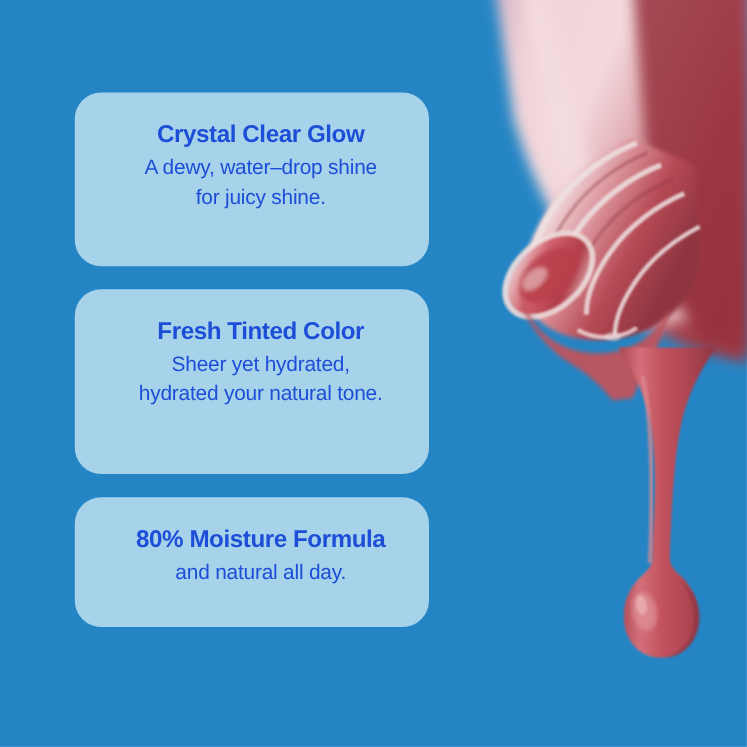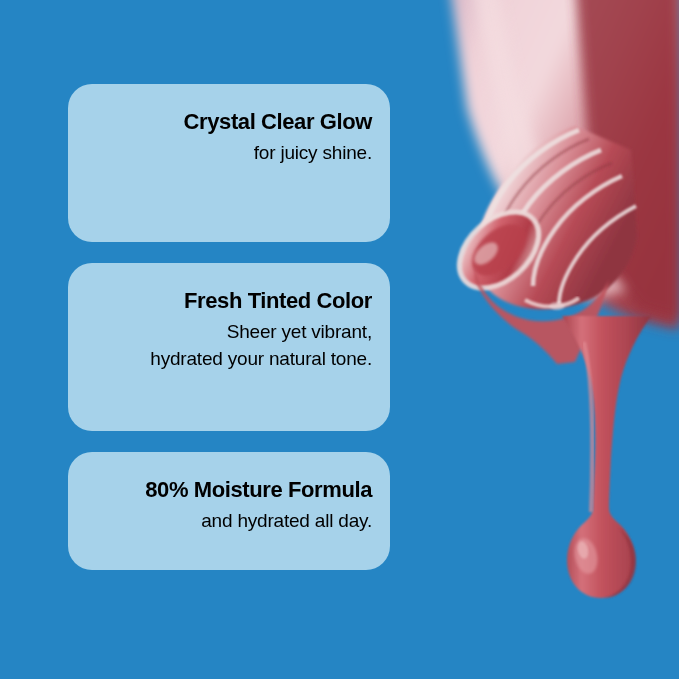--- a/index.html
+++ b/index.html
@@ -32,22 +32,22 @@
     position: absolute;
     left: 68px;
     top: 84px;
     width: 322px;
   }
   .card {
     background: #a6d2ea;
     border-radius: 24px;
     box-sizing: border-box;
     padding: 26px 18px 24px 34px;
-    text-align: right;
-    color: #000000;
+    text-align: center;
+    color: #1d4ed8;
   }
   .card + .card { margin-top: 21px; }
   .card-1 { height: 158px; }
   .card-2 { height: 168px; }
   .card-3 { height: 118px; }
 
   .card-title {
     font-size: 22px;
     font-weight: 700;
     letter-spacing: -0.4px;
@@ -193,33 +193,34 @@
       <path d="M 240 528 C 252 538 258 550 257 564 C 256 582 244 596 226 598
                C 244 592 252 578 252 562 C 252 548 247 537 240 528 Z" fill="#8c303c" opacity="0.6" filter="url(#soft1)"></path>
     </svg>
   </div>
 
   <div id="cards">
 
     <div class="card card-1">
       <p class="card-title">Crystal Clear Glow</p>
       <p class="card-body">
+        <span class="ln">A dewy, water–drop shine</span>
         <span class="ln">for juicy shine.</span>
       </p>
     </div>
 
     <div class="card card-2">
       <p class="card-title">Fresh Tinted Color</p>
       <p class="card-body">
-        <span class="ln">Sheer yet vibrant,</span>
+        <span class="ln">Sheer yet hydrated,</span>
         <span class="ln">hydrated your natural tone.</span>
       </p>
     </div>
 
     <div class="card card-3">
       <p class="card-title">80% Moisture Formula</p>
       <p class="card-body">
-        <span class="ln">and hydrated all day.</span>
+        <span class="ln">and natural all day.</span>
       </p>
     </div>
 
   </div>
 </div>
 
 </body></html>

